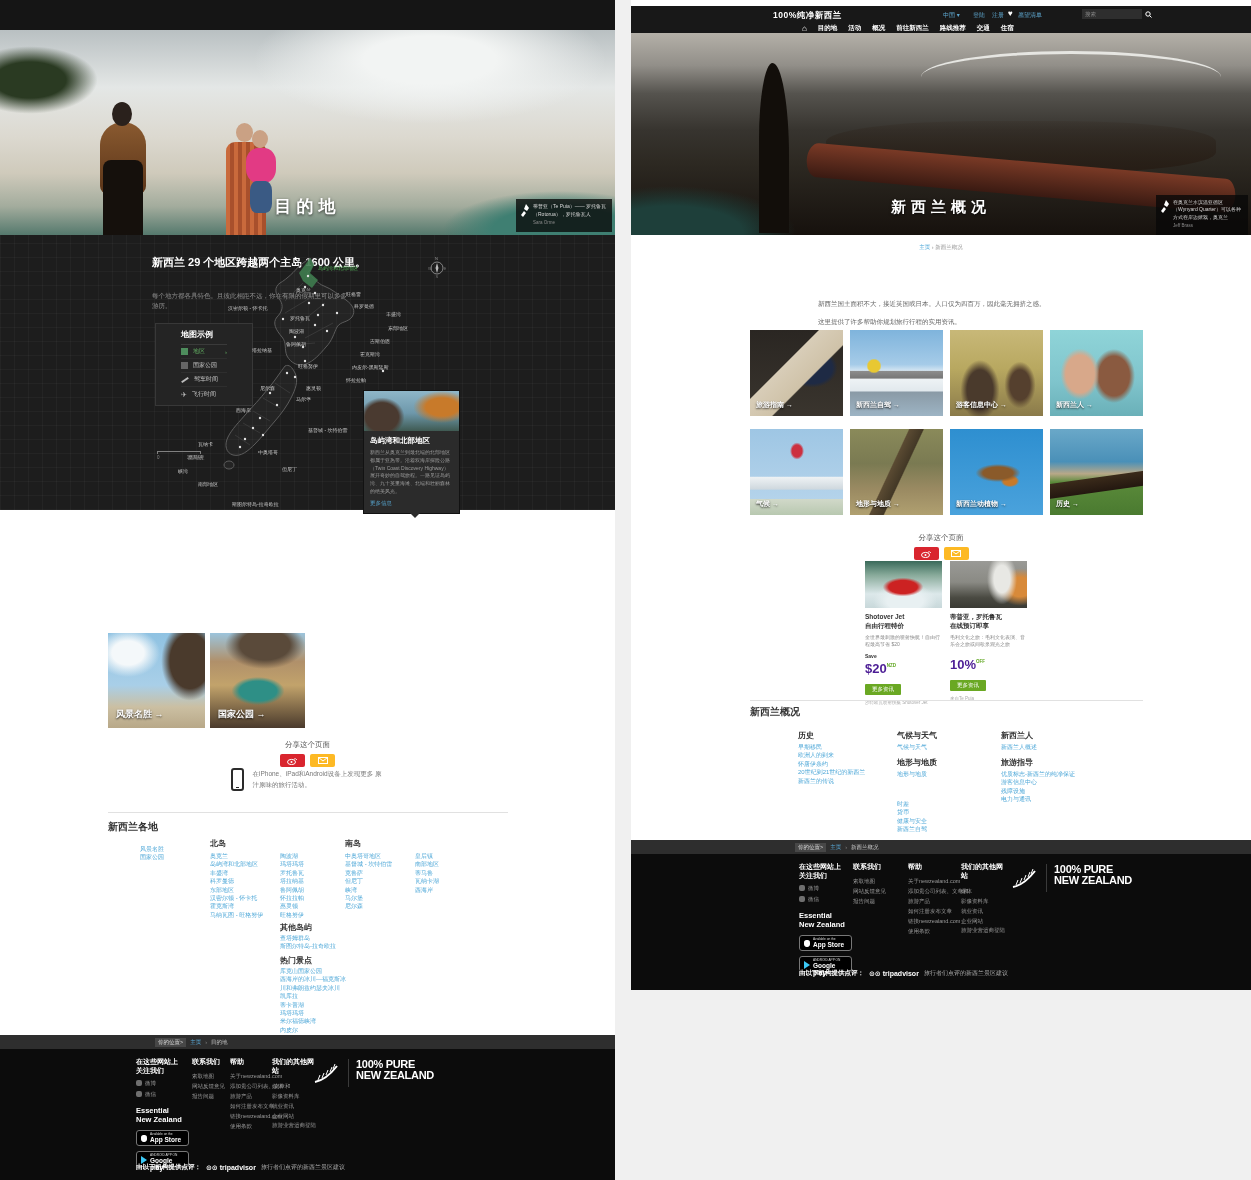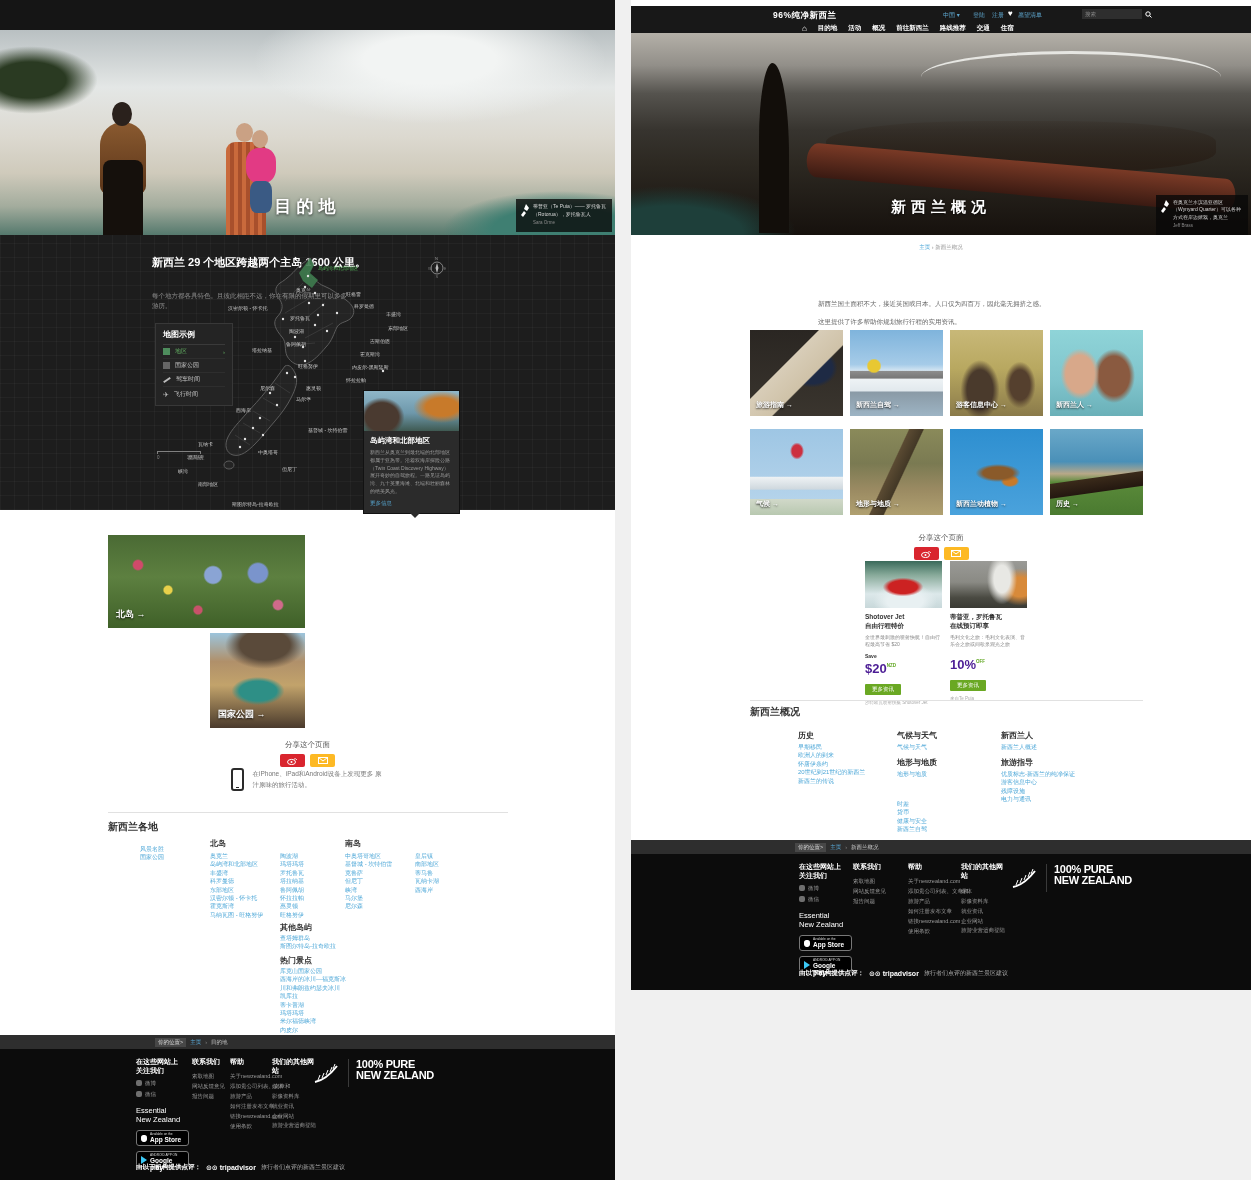--- a/index.html
+++ b/index.html
@@ -27,21 +27,21 @@
     padding:4px 5px 5px 17px;}
   .hero-caption .nzic{position:absolute;left:4px;top:5px;}
   .hero-caption .credit{color:#8a8a8a;font-size:4.5px;margin-top:2px;}
   .l-cap{right:3px;bottom:3px;width:96px;}
 
   .l-map{left:0;top:235px;width:615px;height:275px;background:#1d1d1d;
     background-image:repeating-linear-gradient(0deg,rgba(255,255,255,.03) 0 1px,transparent 1px 14px),
                      repeating-linear-gradient(90deg,rgba(255,255,255,.03) 0 1px,transparent 1px 14px);}
   .l-map-h{left:152px;top:20px;width:220px;color:#fff;font-size:11px;font-weight:bold;line-height:1.35;}
   .l-map-sub{left:152px;top:56px;width:195px;color:#8f8f8f;font-size:6.5px;line-height:1.55;}
-  .legend{left:155px;top:88px;width:78px;background:#242424;border:1px solid #383838;padding:5px 7px 4px;}
+  .legend{left:155px;top:88px;width:98px;background:#242424;border:1px solid #383838;padding:5px 25px 4px;}
   .legend-title{font-size:8px;font-weight:bold;color:#fff;padding-bottom:4px;border-bottom:1px solid #3a3a3a;}
   .legend-row{display:flex;align-items:center;gap:5px;font-size:6px;color:#c5c5c5;height:14px;border-bottom:1px solid #2e2e2e;position:relative;}
   .legend-row:last-child{border-bottom:none;}
   .legend-row.first{color:#63b063;}
   .legend-row .chev{position:absolute;right:0;color:#63b063;}
   .sw{width:7px;height:7px;display:inline-block;flex:0 0 auto;}
   .sw.region{background:#4e8d5d;}
   .sw.park{background:#666;}
   .sw.drive{background:none;border-top:2px solid #bbb;height:0;width:8px;transform:rotate(-35deg);}
   .sw.fly{background:none;color:#bbb;font-size:7px;line-height:7px;width:auto;}
@@ -122,21 +122,21 @@
   .badge .b-icon{position:absolute;left:4px;top:4px;width:6px;height:7px;background:#fff;border-radius:40% 40% 45% 45%;}
   .badge .b-icon.play{background:none;width:0;height:0;border-left:6px solid #3bc8f5;border-top:4px solid transparent;border-bottom:4px solid transparent;border-radius:0;}
   .badge .b-small{display:block;font-size:3.2px;line-height:3.5px;color:#ddd;}
   .badge .b-big{display:block;font-size:6.5px;line-height:7px;font-weight:bold;}
   .f-brandrow{position:absolute;display:flex;align-items:flex-start;gap:7px;}
   .f-brand-sep{border-left:1px solid #3a3a3a;height:28px;}
   .f-brand{color:#fff;font-weight:bold;font-size:11px;line-height:11px;letter-spacing:-.3px;}
   .f-reviews{position:absolute;display:flex;align-items:center;gap:5px;font-size:6px;color:#aaa;}
   .f-reviews .pre{font-weight:bold;color:#fff;font-size:6.5px;}
   .f-reviews .ta{color:#fff;font-weight:bold;font-size:7px;}
-  .f-essential{font-size:7.5px;font-weight:normal;color:#fff;line-height:1.25;}
+  .f-essential{font-size:7.5px;font-weight:bold;color:#fff;line-height:1.25;}
 
   
   .r-header{left:0;top:6px;width:620px;height:27px;background:#181818;}
   .r-logo{left:142px;top:4px;font-size:8.5px;font-weight:bold;color:#fff;letter-spacing:.5px;}
   .r-top-item{font-size:6px;color:#5fa8d0;top:5px;}
   .r-heart{color:#fff;font-size:8px;top:3px;}
   .r-search{left:451px;top:3px;width:60px;height:10px;background:#2e2e2e;border:none;color:#ccc;font-size:5.5px;padding:0 3px;}
   .r-search::placeholder{color:#8a8a8a;}
   .r-nav{left:171px;top:18px;display:flex;align-items:center;gap:11px;}
   .r-nav a{color:#fff;font-size:6.5px;font-weight:bold;}
@@ -339,22 +339,22 @@
       </div>
 
       <div class="ab map-tooltip">
         <div class="mt-img"></div>
         <div class="mt-title">岛屿湾和北部地区</div>
         <div class="mt-body">新西兰从奥克兰到最北端的北部地区都属于亚热带。沿着双海岸探险公路（Twin Coast Discovery Highway）展开奇妙的自驾旅程。一路见证岛屿湾、九十英里海滩、北端和壮丽森林的绝美风光。</div>
         <a class="mt-link">更多信息</a>
       </div>
     </div>
 
-    <a class="card bg-hobbiton" style="left:108px;top:535px;width:197px;height:93px;">
-      <span class="lbl"><span>北岛</span> <span>→</span></span>
+    <a class="card bg-cove" style="left:108px;top:633px;width:97px;height:95px;">
+      <span class="lbl"><span>风景名胜</span> <span>→</span></span>
       </a>
     <a class="card bg-park" style="left:210px;top:633px;width:95px;height:95px;">
       <span class="lbl"><span>国家公园</span> <span>→</span></span>
       </a>
 
     <div class="ab share-wrap" style="top:740px;">
       <div class="share-label">分享这个页面</div>
       <div class="share-btns">
         <a class="sbtn weibo">
           <svg width="11" height="8" viewBox="0 0 11 8">
@@ -513,21 +513,21 @@
       <div class="f-reviews" style="left:136px;top:114px;">
         <span class="pre">由以下机构提供点评：</span>
         <span class="ta">⊙⊙ <span>tripadvisor</span></span>
         <span>旅行者们点评的新西兰景区建议</span>
       </div>
     </footer>
   </section>
 
   <section class="page right">
     <header class="ab r-header">
-      <div class="ab r-logo">96%纯净新西兰</div>
+      <div class="ab r-logo">100%纯净新西兰</div>
       <a class="ab r-top-item" style="left:312px;">
         <span>中国</span> <span>▾</span></a>
       <a class="ab r-top-item" style="left:342px;">登陆</a>
       <a class="ab r-top-item" style="left:361px;">注册</a>
       <span class="ab r-heart" style="left:377px;">♥</span>
       <a class="ab r-top-item" style="left:387px;">愿望清单</a>
       <input class="ab r-search" placeholder="搜索" style="">
       <span class="ab" style="left:514px;top:5px;">
         <svg width="7" height="7" viewBox="0 0 7 7">
             <circle cx="3" cy="3" r="2.2" fill="none" stroke="#fff" stroke-width="1"></circle>

